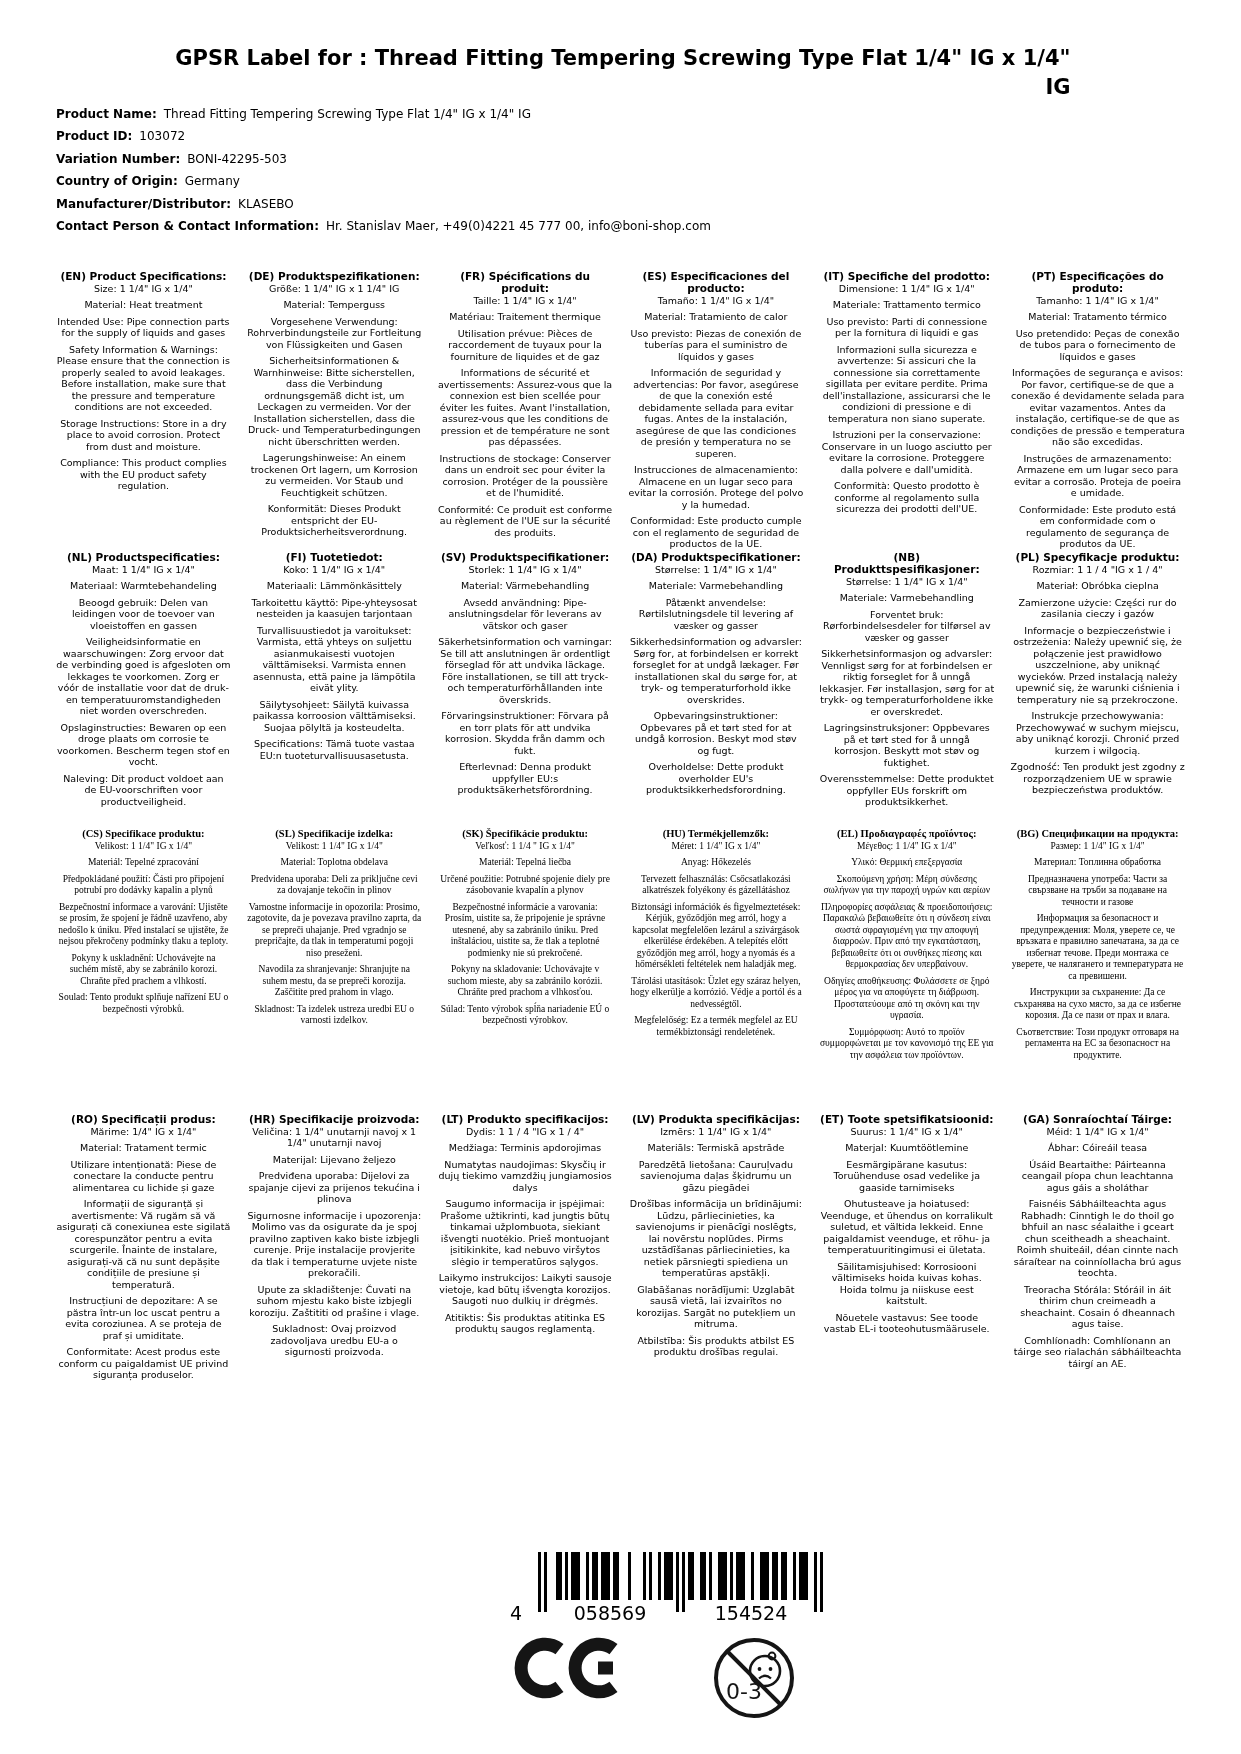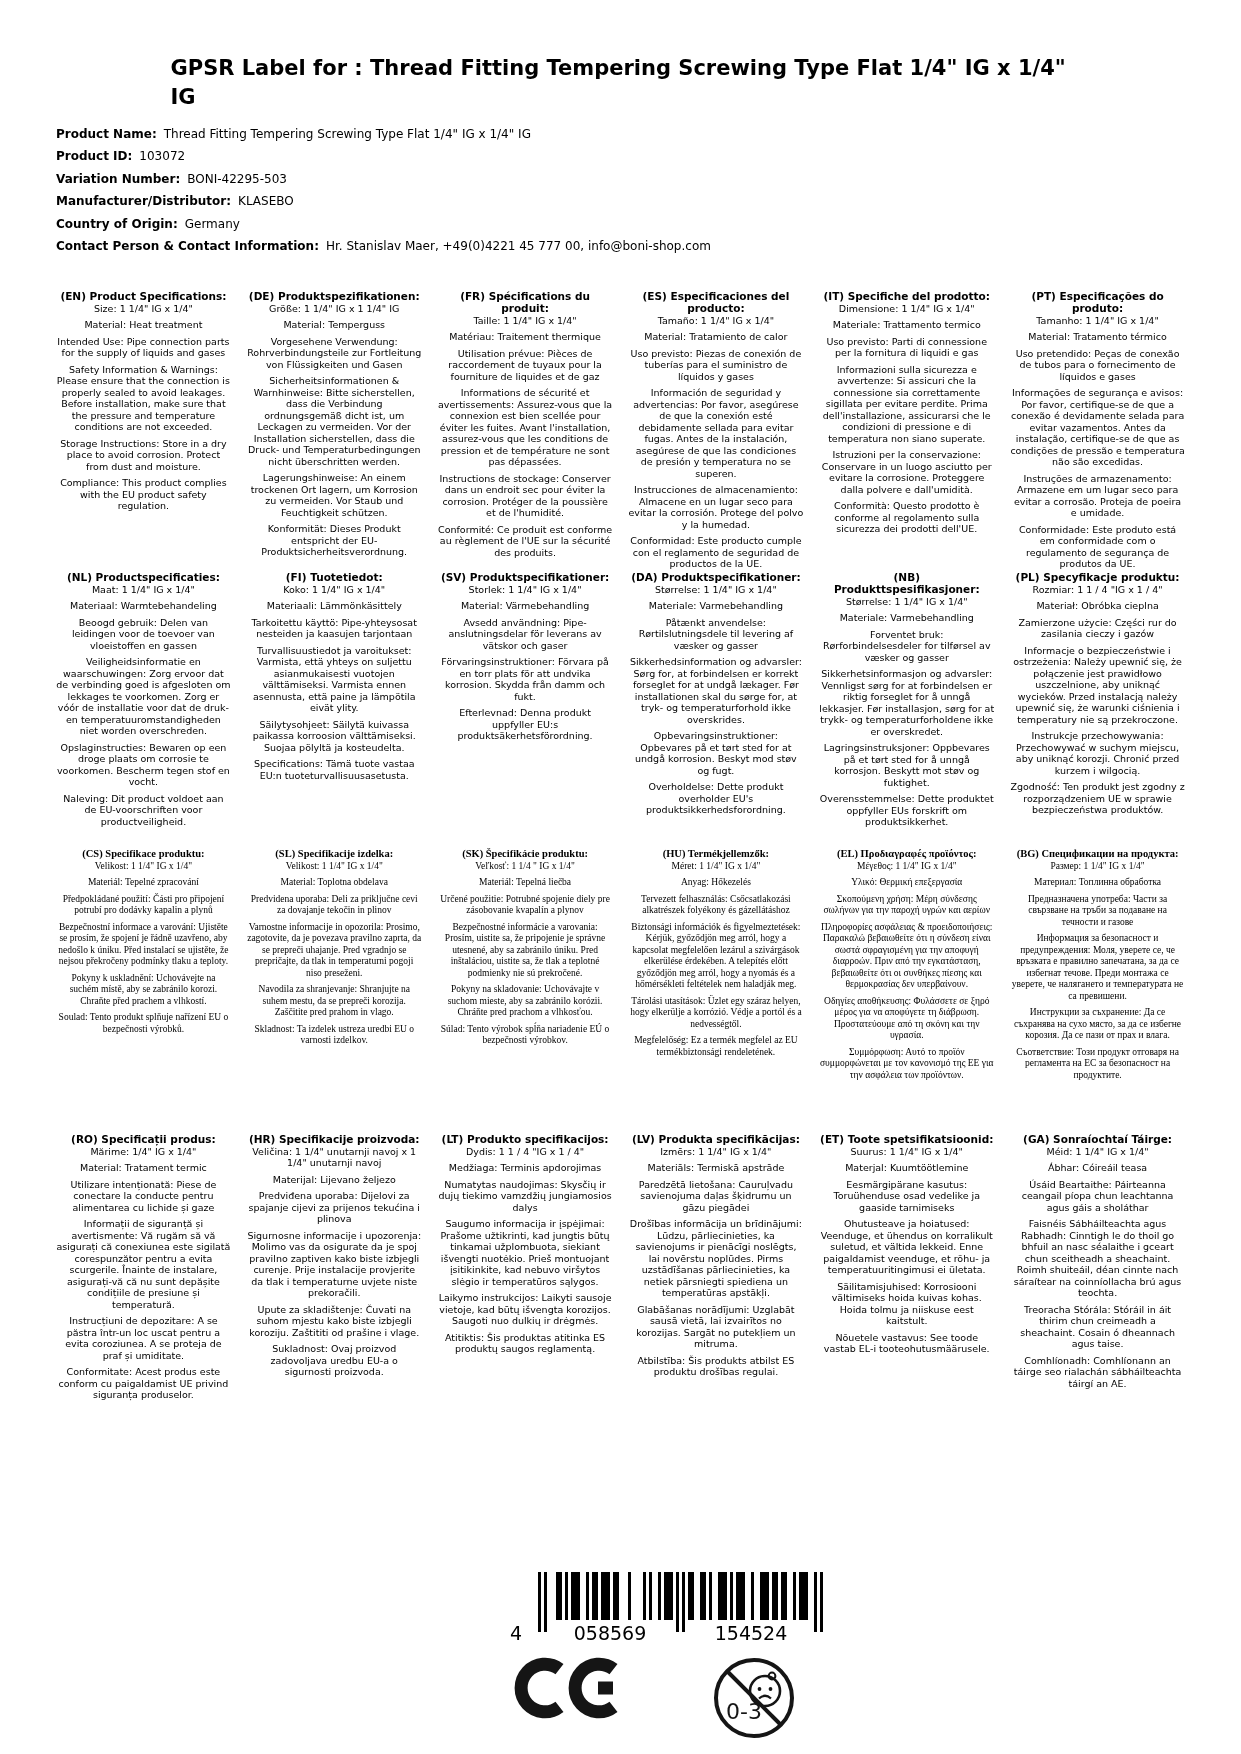--- a/index.html
+++ b/index.html
@@ -1,20 +1,20 @@
 <!DOCTYPE html>
 <html><head>
 <meta charset="utf-8">
 <style>
   html,body{margin:0;padding:0;background:#fff;}
   body{width:1241px;height:1754px;overflow:hidden;color:#000;
        font-family:"DejaVu Sans","Liberation Sans",sans-serif;}
   .page{box-sizing:border-box;width:1241px;height:1754px;padding:44px 56px 0;}
-  .doc-title{font-size:21px;font-weight:bold;text-align:left;line-height:1.4;
-             max-width:900px;margin:10px auto;}
+  .doc-title{font-size:21px;font-weight:bold;text-align:right;line-height:1.4;
+             max-width:900px;margin:0 auto;}
   .product-info{font-size:12px;line-height:22.5px;}
   .pi-row{white-space:nowrap;}
   .pi-label{font-weight:bold;}
   .pi-value{font-weight:normal;margin-left:7px;}
   .lang-rows{margin-top:32px;}
   .lang-row{display:grid;grid-template-columns:repeat(6,1fr);column-gap:16px;
             align-items:start;text-align:center;}
   .lang-row.r1{height:281px;}
   .lang-row.r2{height:277px;}
   .lang-row.r3{height:285px;font-family:Liberation Serif, serif;}
@@ -45,24 +45,24 @@
     <div class="pi-row">
       <span class="pi-label">Product Name:</span><span class="pi-value">Thread Fitting Tempering Screwing Type Flat 1/4" IG x 1/4" IG</span>
     </div>
     <div class="pi-row">
       <span class="pi-label">Product ID:</span><span class="pi-value">103072</span>
     </div>
     <div class="pi-row">
       <span class="pi-label">Variation Number:</span><span class="pi-value">BONI-42295-503</span>
     </div>
     <div class="pi-row">
+      <span class="pi-label">Country of Origin:</span><span class="pi-value">Germany</span>
+    </div>
+    <div class="pi-row">
       <span class="pi-label">Manufacturer/Distributor:</span><span class="pi-value">KLASEBO</span>
-    </div>
-    <div class="pi-row">
-      <span class="pi-label">Country of Origin:</span><span class="pi-value">Germany</span>
     </div>
     <div class="pi-row">
       <span class="pi-label">Contact Person &amp; Contact Information:</span><span class="pi-value">Hr. Stanislav Maer, +49(0)4221 45 777 00, info@boni-shop.com</span>
     </div>
   </div>
 
   <div class="lang-rows">
     <div class="lang-row r1" id="lang-row-1">
         <section class="lang-block">
     <h2 class="lang-heading">(EN) Product Specifications:</h2>
@@ -153,20 +153,21 @@
             <p class="spec-para">Säilytysohjeet: Säilytä kuivassa paikassa korroosion välttämiseksi. Suojaa pölyltä ja kosteudelta.</p>
             <p class="spec-para">Specifications: Tämä tuote vastaa EU:n tuoteturvallisuusasetusta.</p>
           </div>
   </section>
         <section class="lang-block">
     <h2 class="lang-heading">(SV) Produktspecifikationer:</h2>
     <div class="lang-paragraphs">
             <p class="spec-para">Storlek: 1 1/4" IG x 1/4"</p>
             <p class="spec-para">Material: Värmebehandling</p>
             <p class="spec-para">Avsedd användning: Pipe-anslutningsdelar för leverans av vätskor och gaser</p>
+            <p class="spec-para">Säkerhetsinformation och varningar: Se till att anslutningen är ordentligt förseglad för att undvika läckage. Före installationen, se till att tryck- och temperaturförhållanden inte överskrids.</p>
             <p class="spec-para">Förvaringsinstruktioner: Förvara på en torr plats för att undvika korrosion. Skydda från damm och fukt.</p>
             <p class="spec-para">Efterlevnad: Denna produkt uppfyller EU:s produktsäkerhetsförordning.</p>
           </div>
   </section>
         <section class="lang-block">
     <h2 class="lang-heading">(DA) Produktspecifikationer:</h2>
     <div class="lang-paragraphs">
             <p class="spec-para">Størrelse: 1 1/4" IG x 1/4"</p>
             <p class="spec-para">Materiale: Varmebehandling</p>
             <p class="spec-para">Påtænkt anvendelse: Rørtilslutningsdele til levering af væsker og gasser</p>

